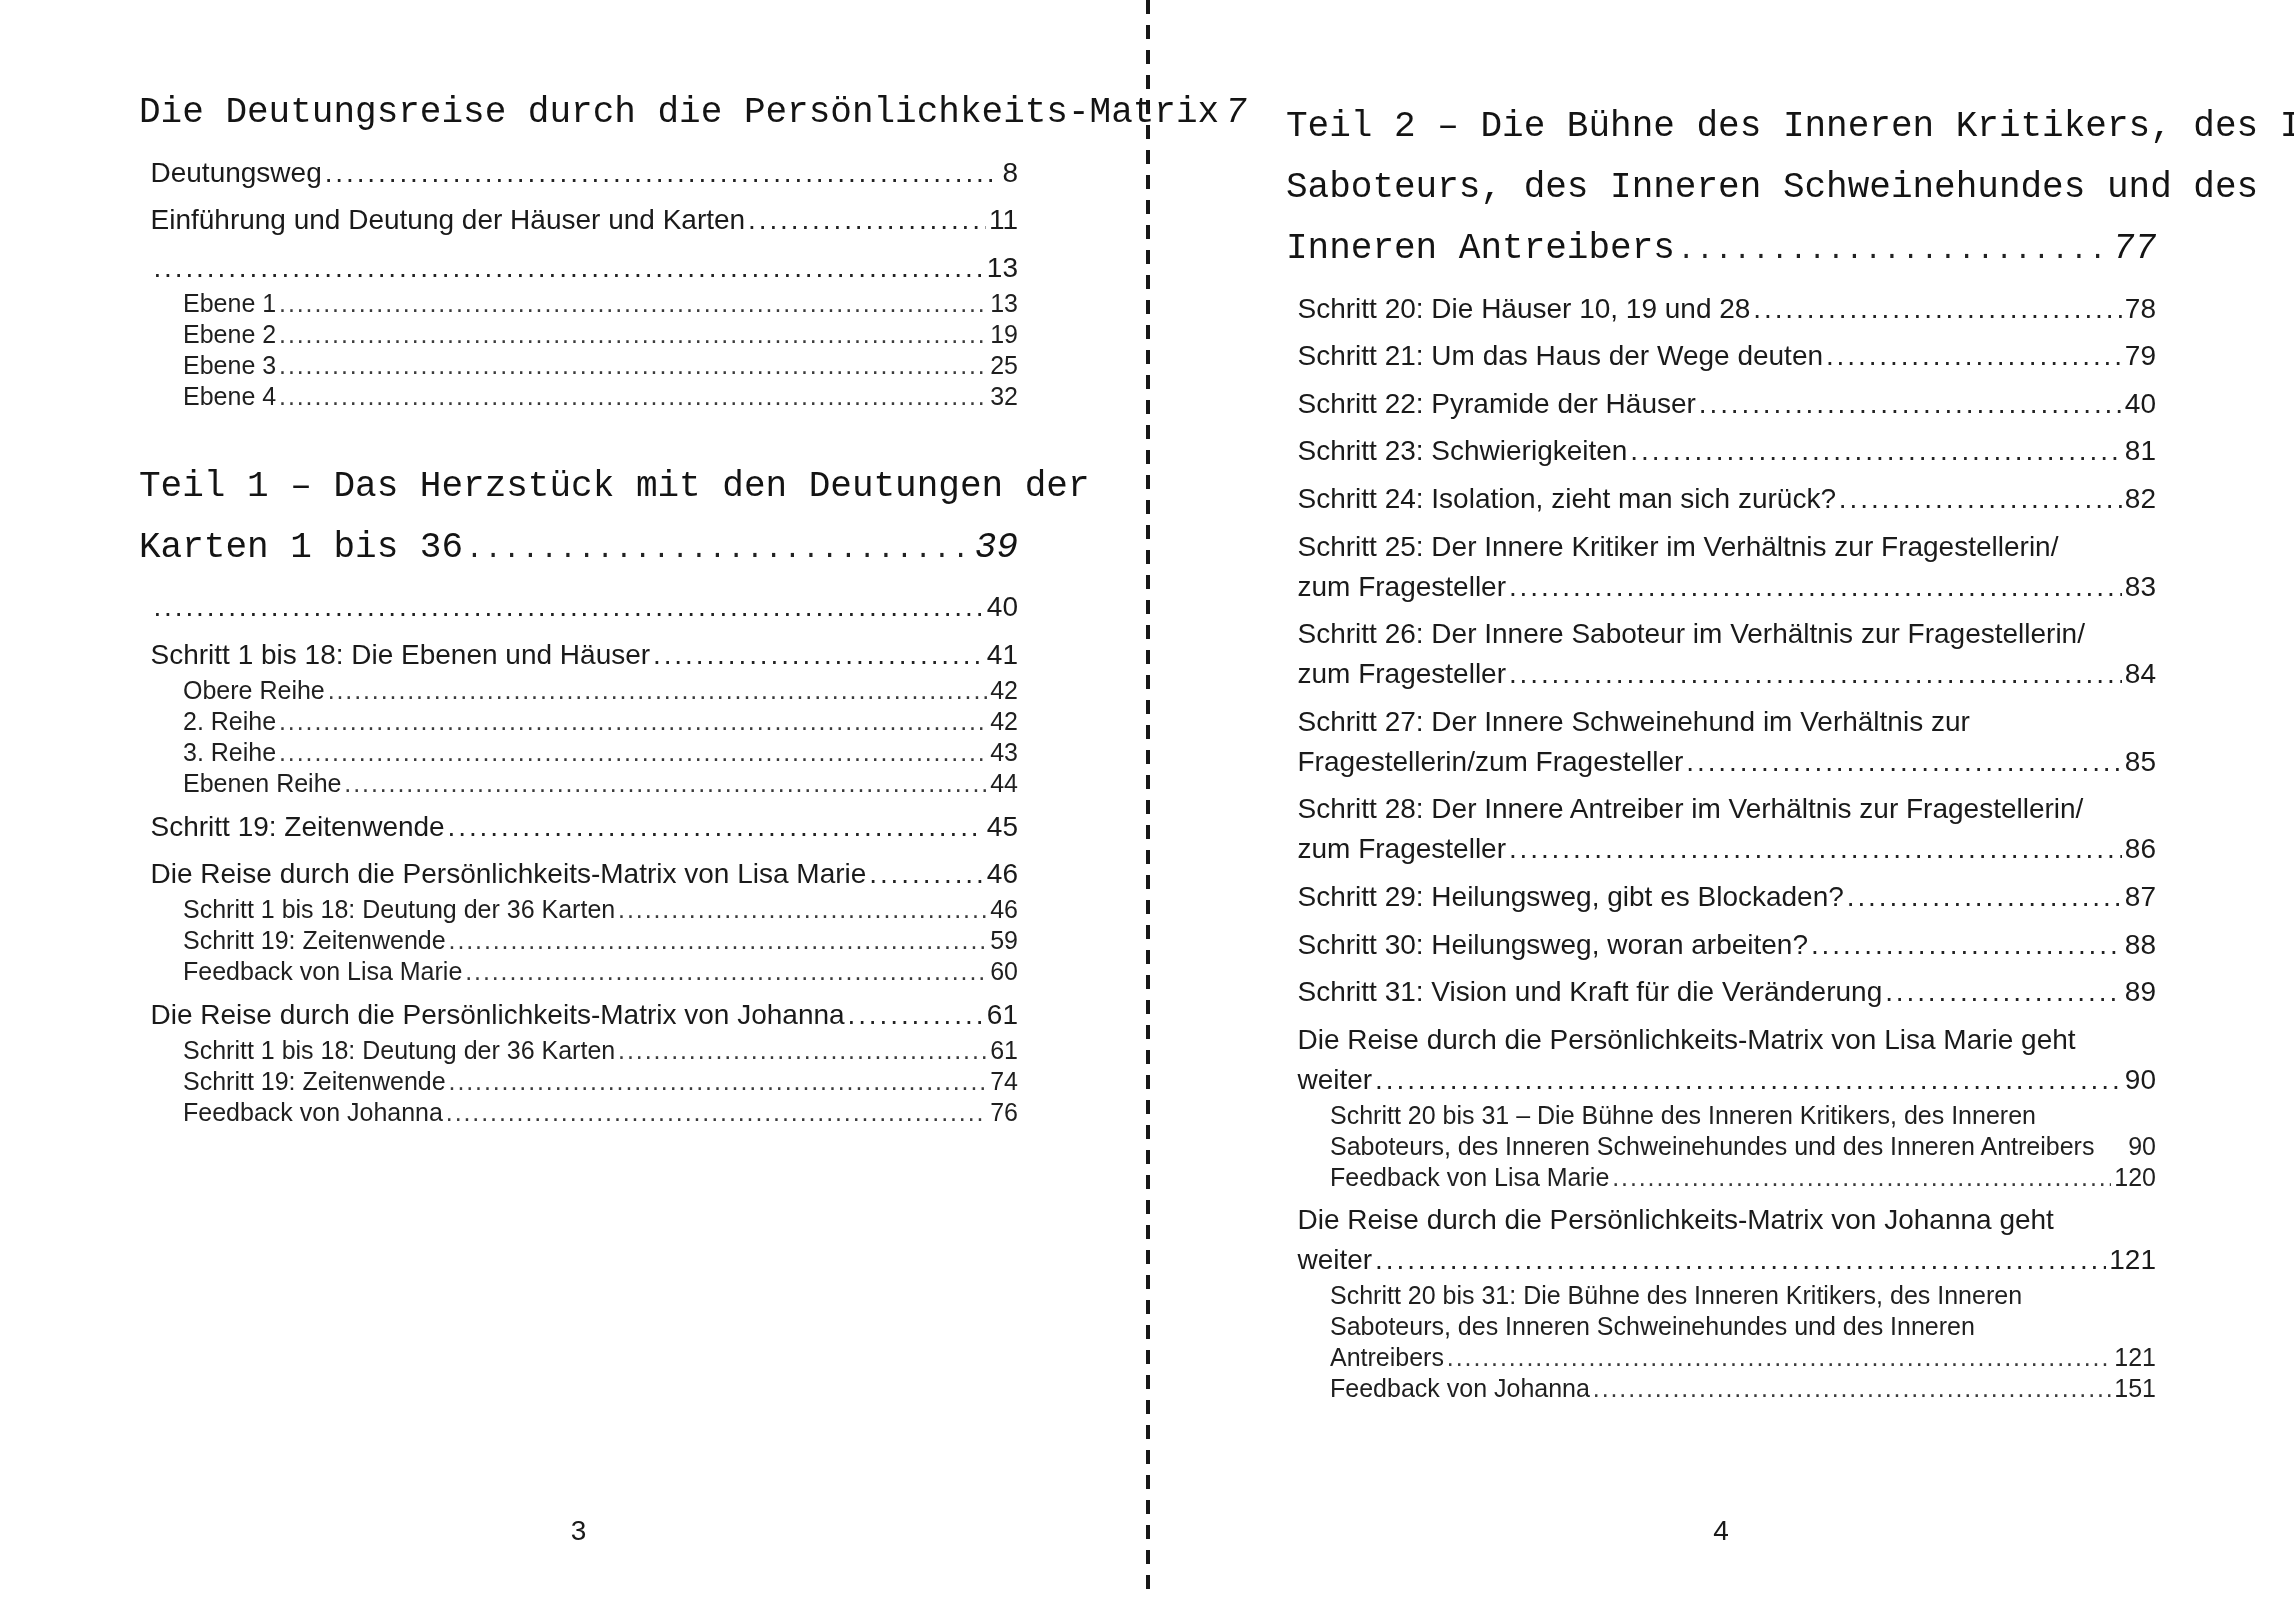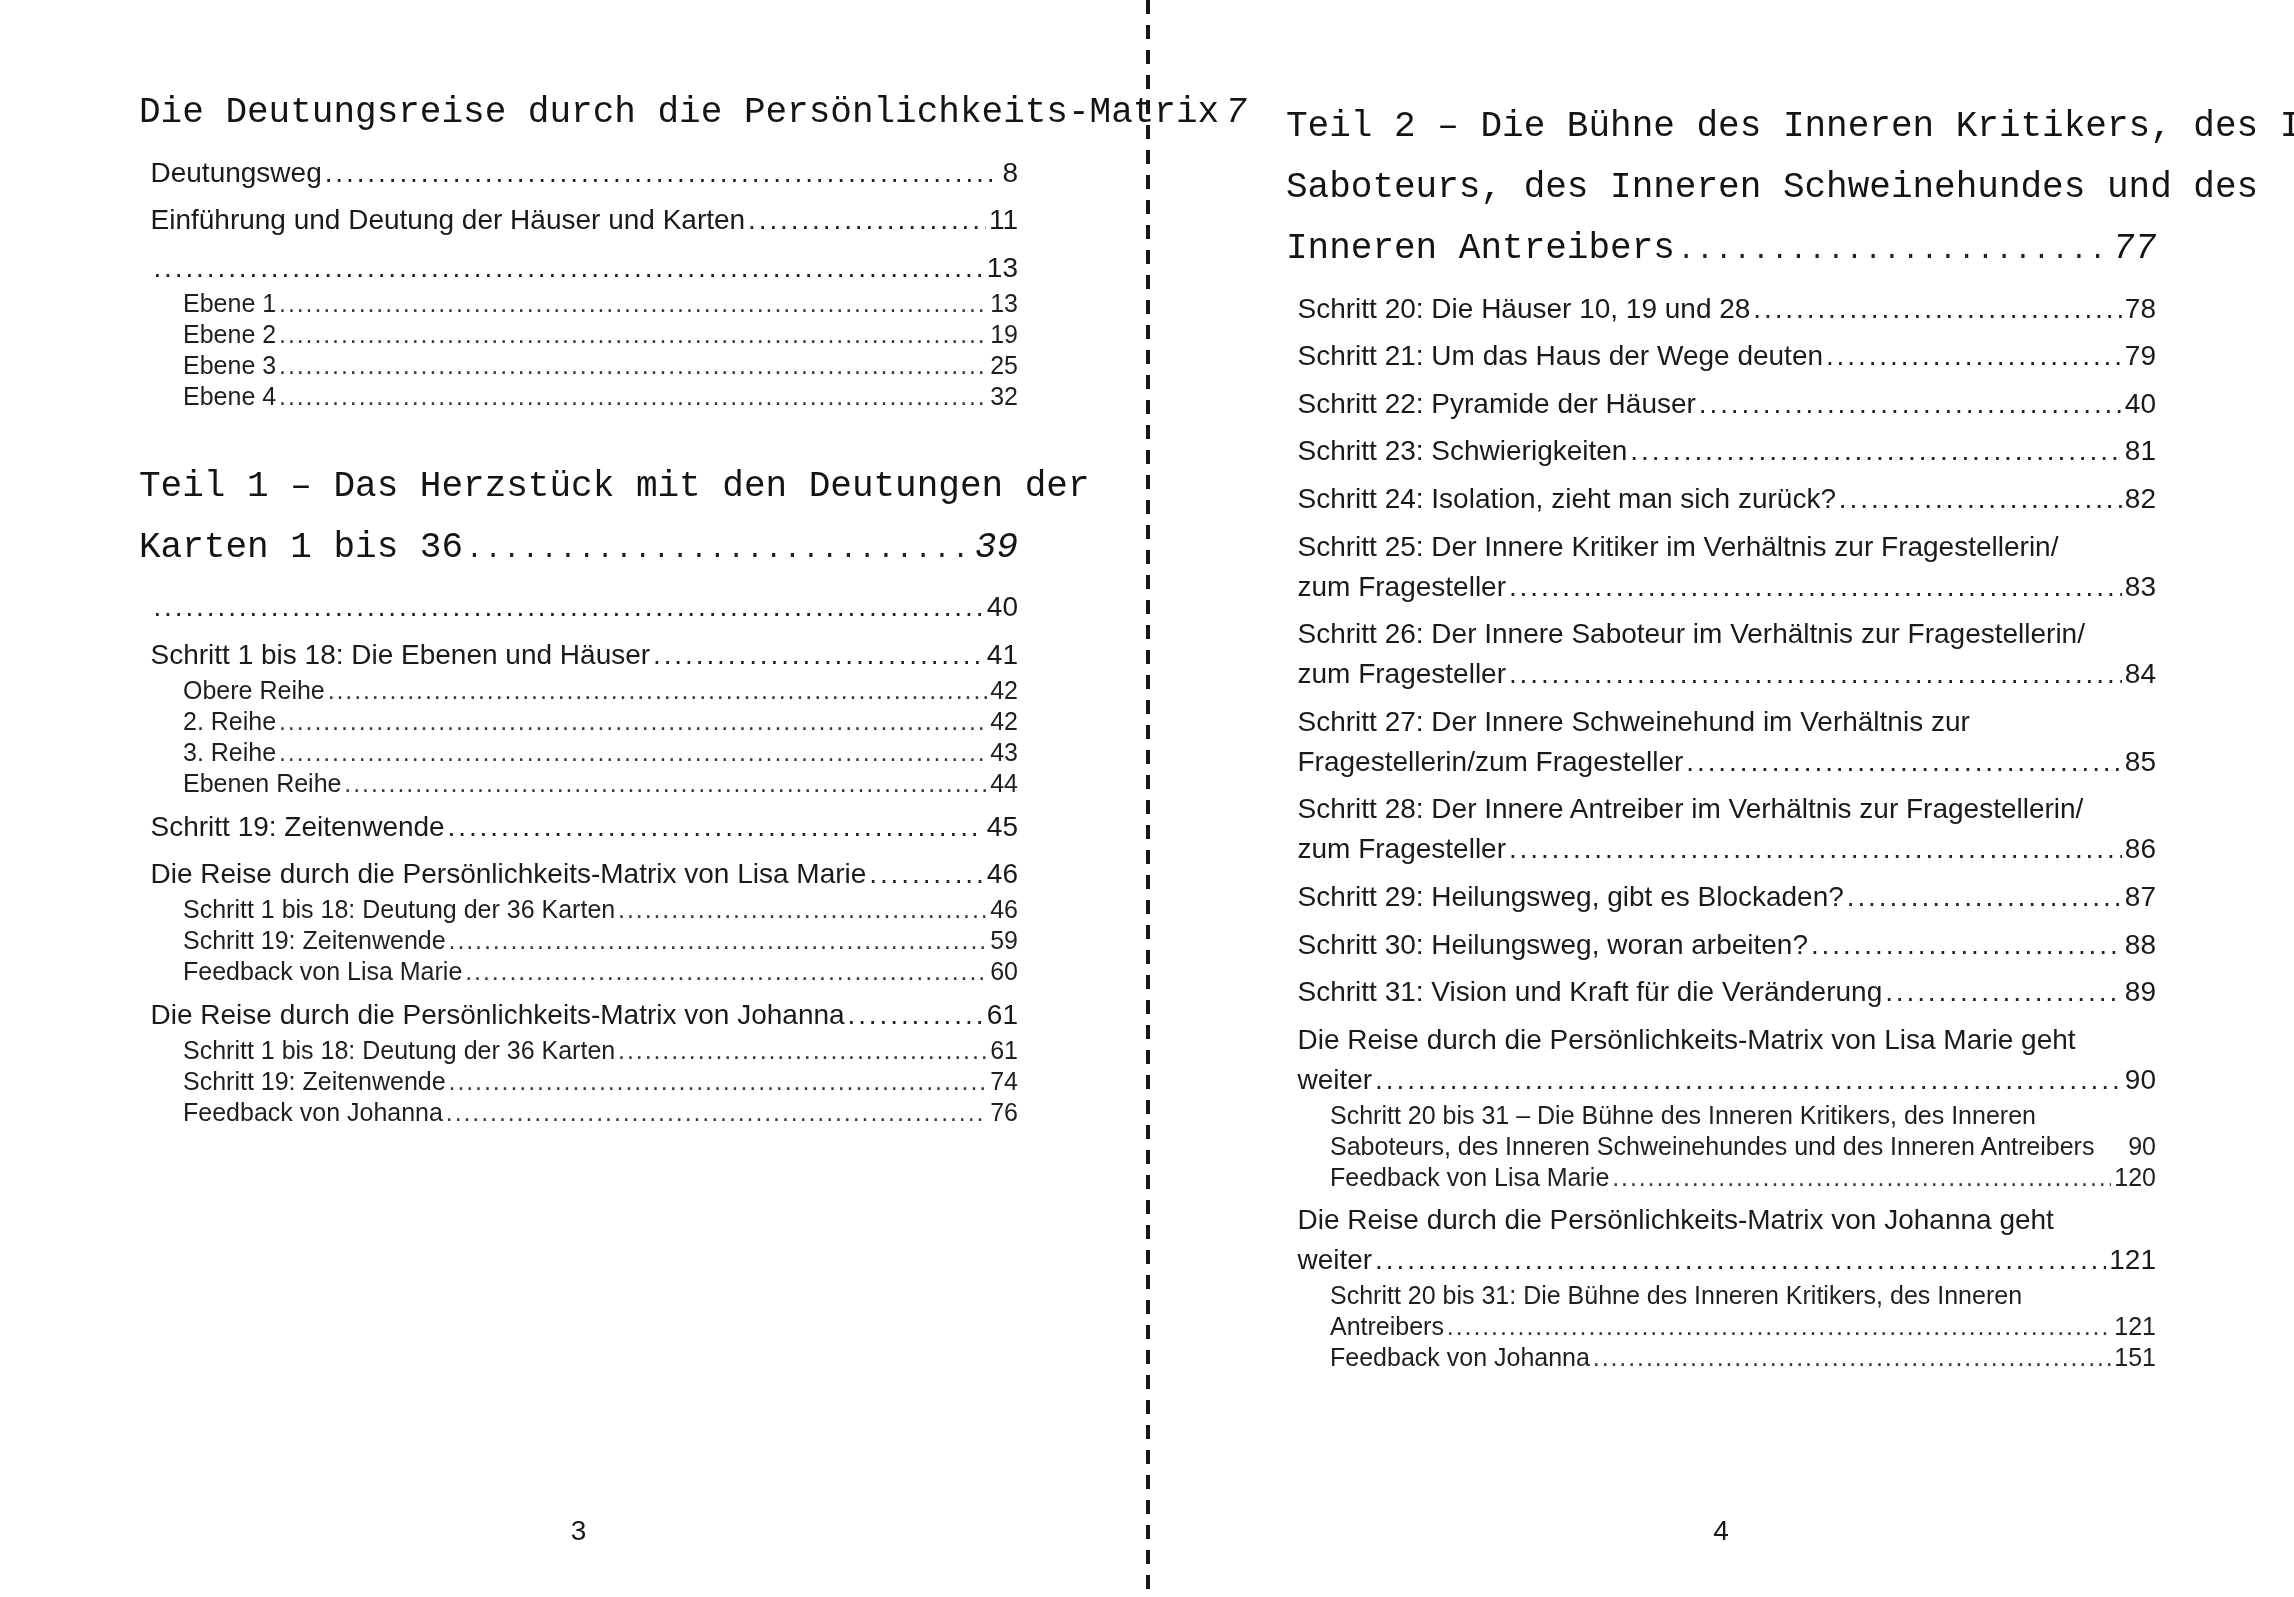--- a/index.html
+++ b/index.html
@@ -378,20 +378,21 @@
   <div class="item entry gap-lg">
     <div class="pre">Die Reise durch die Persönlichkeits-Matrix von Johanna geht</div>
     <div class="h-row">
       <span class="txt">weiter</span>
       <span class="leader">............................................................................................................................................................................................................................................................................................................</span>
       <span class="pg">121</span>
     </div>
   </div>
   <div class="item sub">
     <div class="pre">Schritt 20 bis 31: Die Bühne des Inneren Kritikers, des Inneren</div>
+    <div class="pre">Saboteurs, des Inneren Schweinehundes und des Inneren</div>
     <div class="h-row">
       <span class="txt">Antreibers</span>
       <span class="leader">............................................................................................................................................................................................................................................................................................................</span>
       <span class="pg">121</span>
     </div>
   </div>
   <div class="item sub">
     <div class="h-row">
       <span class="txt">Feedback von Johanna</span>
       <span class="leader">............................................................................................................................................................................................................................................................................................................</span>

